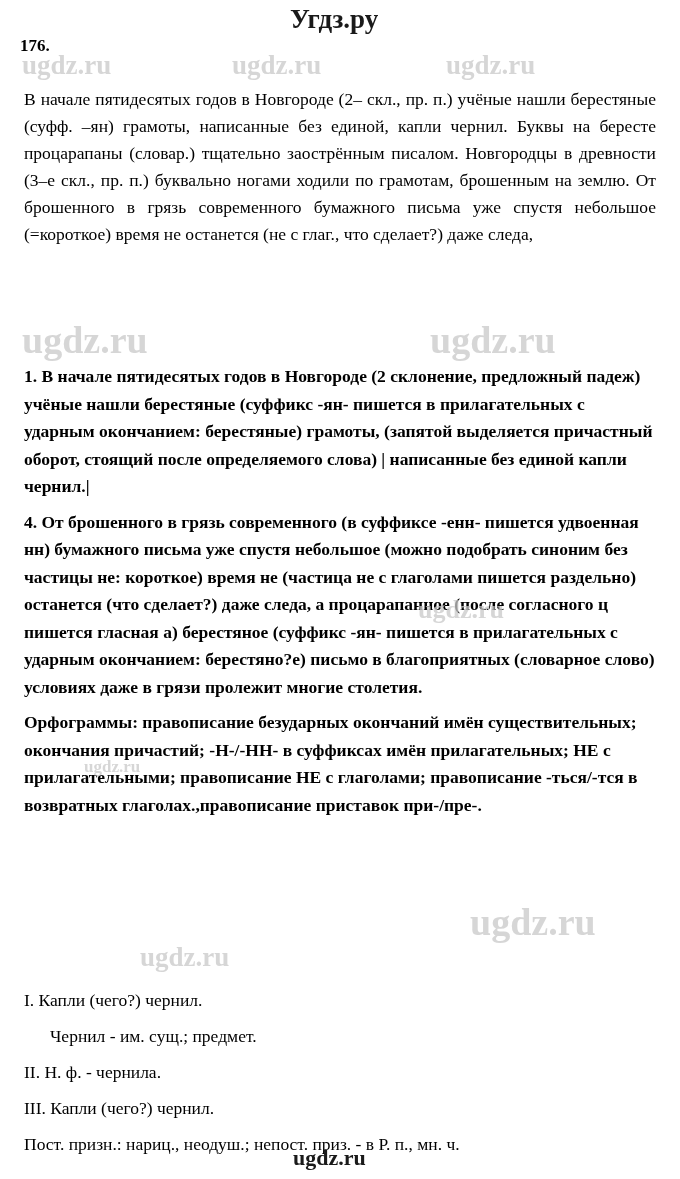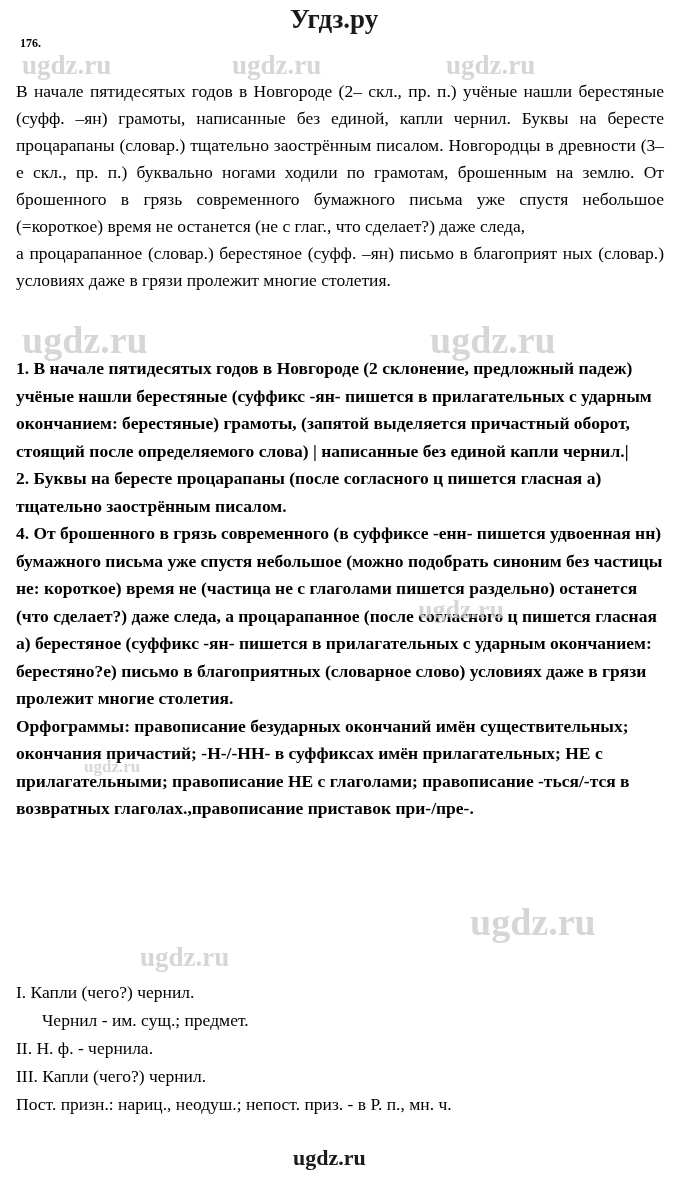--- a/index.html
+++ b/index.html
@@ -56,21 +56,21 @@
   .wm5 { left: 430px; top: 318px; font-size: 38px; }
   .wm6 { left: 418px; top: 595px; font-size: 26px; }
   .wm7 { left: 84px;  top: 757px; font-size: 17px; }
   .wm8 { left: 470px; top: 900px; font-size: 38px; }
   .wm9 { left: 140px; top: 942px; font-size: 27px; }
 
   .ex-num {
     position: absolute;
     left: 20px;
     top: 36px;
-    font-size: 12px;
+    font-size: 17px;
     font-weight: bold;
   }
   .block {
     position: absolute;
     left: 16px;
     width: 648px;
     font-size: 17.5px;
     line-height: 27px;
   }
   #task-text {
@@ -84,47 +84,45 @@
   }
   #parse-text {
     top: 978px;
     line-height: 28px;
   }
   .indent {
     display: inline-block;
     width: 26px;
   }
   p {
-    margin: 0;
+    margin: 8px;
   }
 </style>
 </head>
 <body>
 
 <div class="page">
 
   <div class="logo-top">Угдз.ру</div>
 
   <div class="wm wm1">ugdz.ru</div>
   <div class="wm wm2">ugdz.ru</div>
   <div class="wm wm3">ugdz.ru</div>
 
   <div class="ex-num">176.</div>
 
   <div class="block" id="task-text">
     <p>В начале пятидесятых годов в Новгороде (2– скл., пр. п.) учёные нашли берестяные (суфф. –ян) грамоты, написанные без единой, капли чернил. Буквы на бересте процарапаны (словар.) тщательно заострённым писалом. Новгородцы в древности (3–е скл., пр. п.) буквально ногами ходили по грамотам, брошенным на землю. От брошенного в грязь современного бумажного письма уже спустя небольшое (=короткое) время не останется (не  с  глаг., что сделает?) даже следа,</p>
-    <p>а процарапанное (словар.) берестяное (суфф. –ян) письмо в благоприят ных (словар.) условиях даже в грязи пролежит многие столетия.</p>
   </div>
 
   <div class="wm wm4">ugdz.ru</div>
   <div class="wm wm5">ugdz.ru</div>
 
   <div class="block" id="answer-text">
     <p>1. В начале пятидесятых годов в Новгороде (2 склонение, предложный падеж) учёные нашли берестяные (суффикс -ян- пишется в прилагательных с ударным окончанием: берестяные) грамоты, (запятой выделяется причастный оборот, стоящий после определяемого слова) | написанные без единой капли чернил.|</p>
-    <p>2. Буквы на бересте процарапаны (после согласного ц пишется гласная а) тщательно заострённым писалом.</p>
     <p>4. От брошенного в грязь современного (в суффиксе -енн- пишется удвоенная нн) бумажного письма уже спустя небольшое (можно подобрать синоним без частицы не: короткое) время не (частица не с глаголами пишется раздельно) останется (что сделает?) даже следа, а процарапанное (после согласного ц пишется гласная а) берестяное (суффикс -ян- пишется в прилагательных с ударным окончанием: берестяно?е) письмо в благоприятных (словарное слово) условиях даже в грязи пролежит многие столетия.</p>
     <p>Орфограммы: правописание безударных окончаний имён существительных; окончания причастий; -Н-/-НН- в суффиксах имён прилагательных; НЕ с прилагательными; правописание НЕ с глаголами; правописание -ться/-тся в возвратных глаголах.,правописание приставок при-/пре-.</p>
   </div>
 
   <div class="wm wm6">ugdz.ru</div>
   <div class="wm wm7">ugdz.ru</div>
   <div class="wm wm8">ugdz.ru</div>
   <div class="wm wm9">ugdz.ru</div>
 
   <div class="block" id="parse-text">

